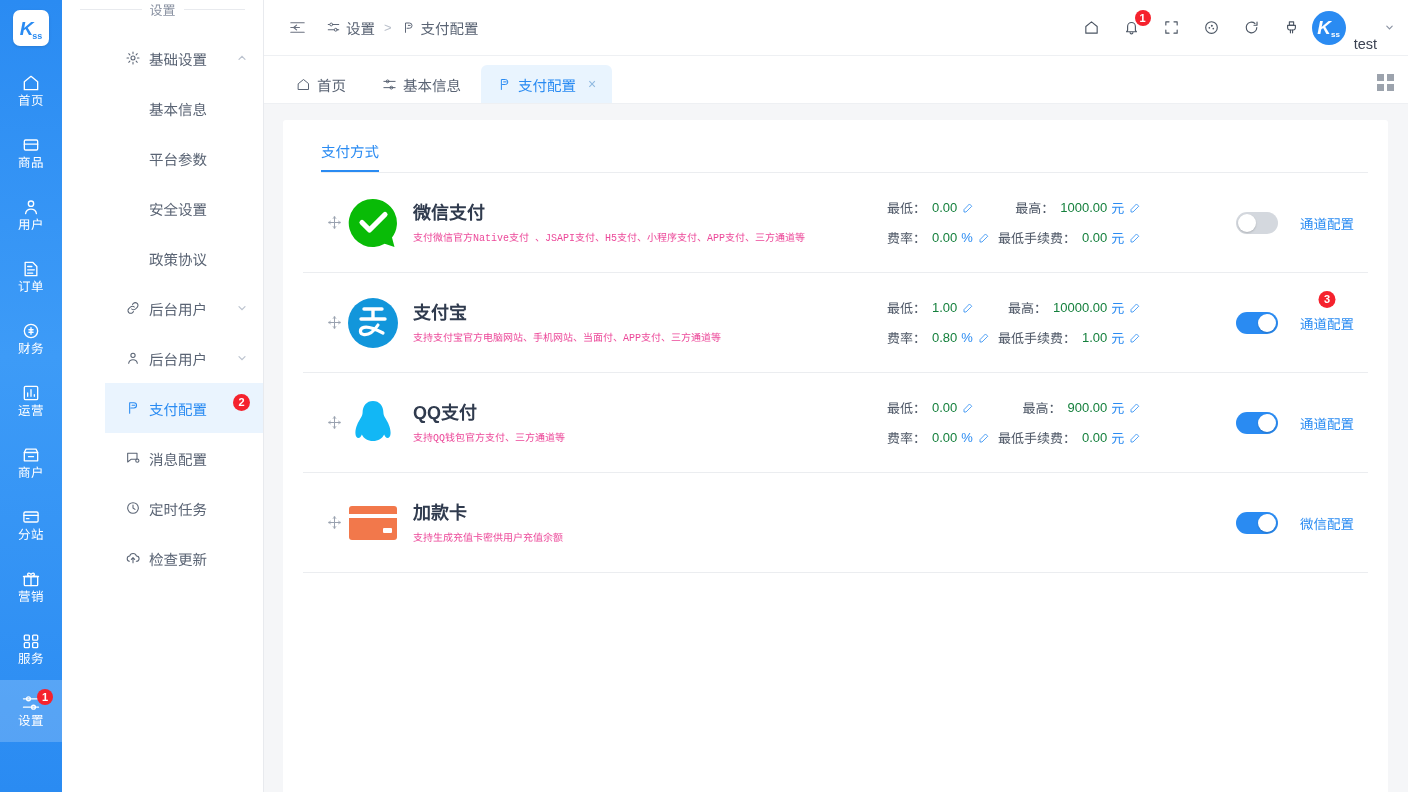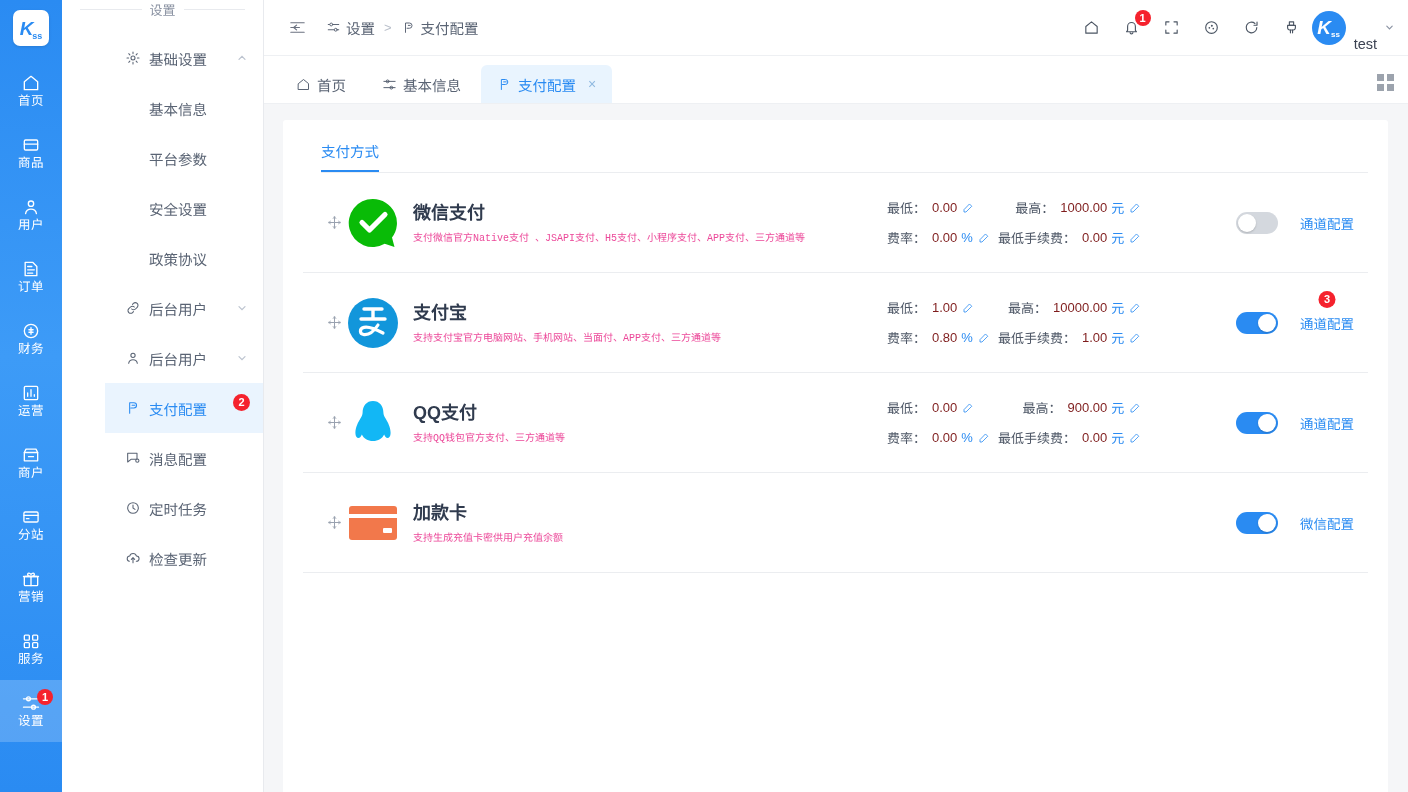--- a/index.html
+++ b/index.html
@@ -143,21 +143,21 @@
   .drag-handle { width: 26px; flex: 0 0 26px; color: #9aa2b0; display:flex; align-items:center; justify-content:center; cursor: grab; }
   .pay-icon { width: 52px; height: 52px; flex: 0 0 52px; margin-right: 14px; display:flex; align-items:center; justify-content:center; }
   .pay-meta { flex: 0 0 460px; padding-right: 12px; }
   .pay-name { font-size: 18px; font-weight: 700; color: #303b4e; margin-bottom: 7px; }
   .pay-desc { font-size: 10px; color: #ec4899; line-height: 1.55; font-family: Liberation Mono, monospace; }
 
   .pay-fields { flex: 1 1 auto; display: grid; grid-template-columns: auto auto; column-gap: 8px; row-gap: 11px; justify-content: start; padding-left: 14px; }
   .fld { display: flex; align-items: center; font-size: 13px; white-space: nowrap; }
   .fld.col2 { justify-self: end; }
   .fld-label { color: #4f5867; }
-  .fld-value { color: #7f1d1d; margin-left: 6px; }
+  .fld-value { color: #15803d; margin-left: 6px; }
   .fld-unit { color: #2a8bf2; margin-left: 4px; }
   .pen { width: 12px; height: 12px; margin-left: 5px; color: #2a8bf2; cursor: pointer; }
 
   .pay-right { flex: 0 0 190px; display: flex; align-items: center; justify-content: flex-end; gap: 22px; padding-right: 14px; position: relative; }
   .switch { width: 42px; height: 22px; border-radius: 11px; position: relative; cursor: pointer; flex: 0 0 42px; }
   .switch.on { background: #2a8bf2; }
   .switch.off { background: #d4d8de; }
   .switch .knob { position: absolute; top: 2px; width: 18px; height: 18px; border-radius: 50%; background: #fff; box-shadow: 0 1px 2px rgba(0,0,0,.18); }
   .switch.on .knob { right: 2px; }
   .switch.off .knob { left: 2px; }

